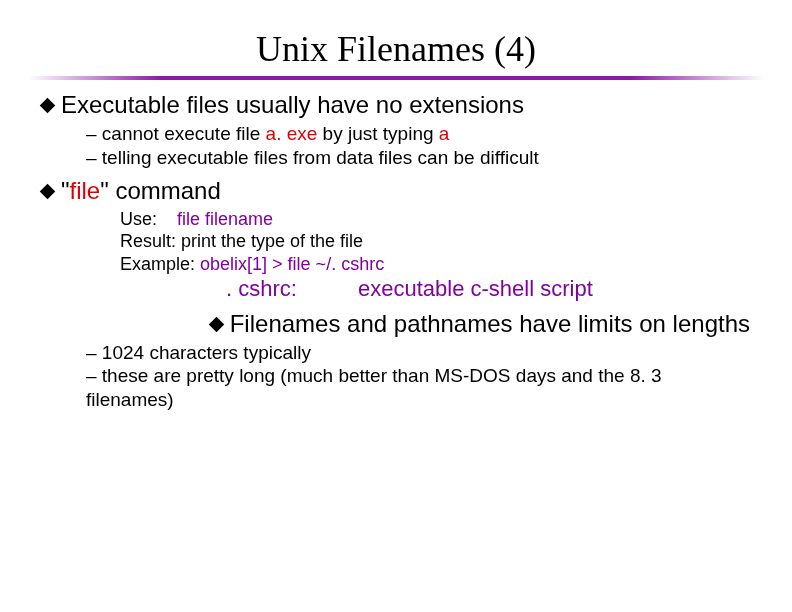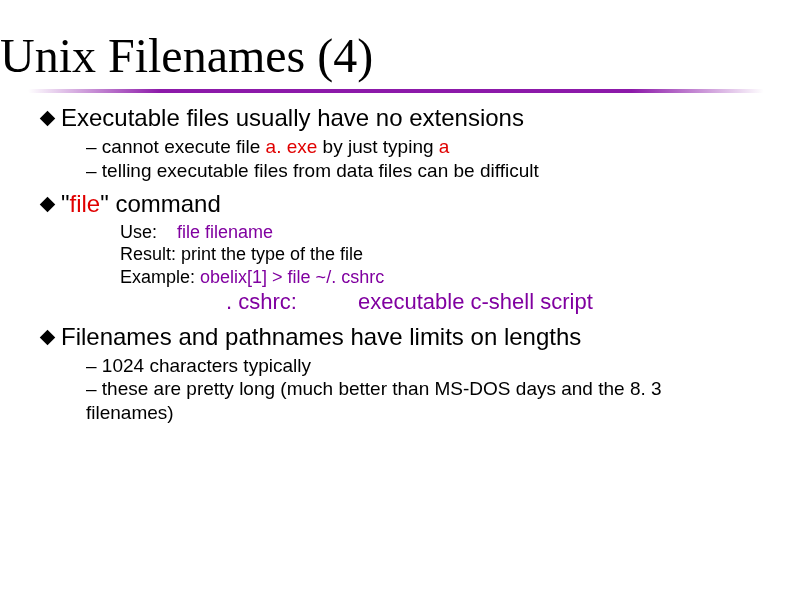--- a/index.html
+++ b/index.html
@@ -12,22 +12,23 @@
     position: relative;
     overflow: hidden;
   }
   .slide {
     width: 100%;
     height: 100%;
     padding-top: 28px;
   }
   .title {
     font-family: "Times New Roman", Times, serif;
-    font-size: 48px;
+    font-size: 36px;
     font-weight: 400;
+    text-align: center;
     margin-bottom: 6px;
   }
   .hr-line {
     height: 4px;
     margin: 0 28px 10px 28px;
     background: linear-gradient(to right,
       rgba(128,0,160,0) 0%,
       rgba(128,0,160,0.9) 18%,
       rgba(128,0,160,0.9) 82%,
       rgba(128,0,160,0) 100%);
@@ -93,20 +94,20 @@
       <span style="white-space:pre;">Use:    </span><span class="purple">file filename</span>
     </div>
     <div class="level3">Result: print the type of the file</div>
     <div class="level3">
       <span>Example: </span><span class="purple">obelix[1] &gt; file ~/. cshrc</span>
     </div>
     <div class="level3b">
       <span class="purple" style="white-space:pre;">. cshrc:          executable c-shell script</span>
     </div>
 
-    <div class="level1" style="margin-top:6px;">
+    <div class="level1" style="margin-top:6px;text-align:right;">
       <span class="diamond"></span><span>Filenames and pathnames have limits on lengths</span>
     </div>
     <div class="level2">– 1024 characters typically</div>
     <div class="level2">– these are pretty long (much better than MS-DOS days and the 8. 3 filenames)</div>
 
   </div>
 </div>
 
 </body></html>

